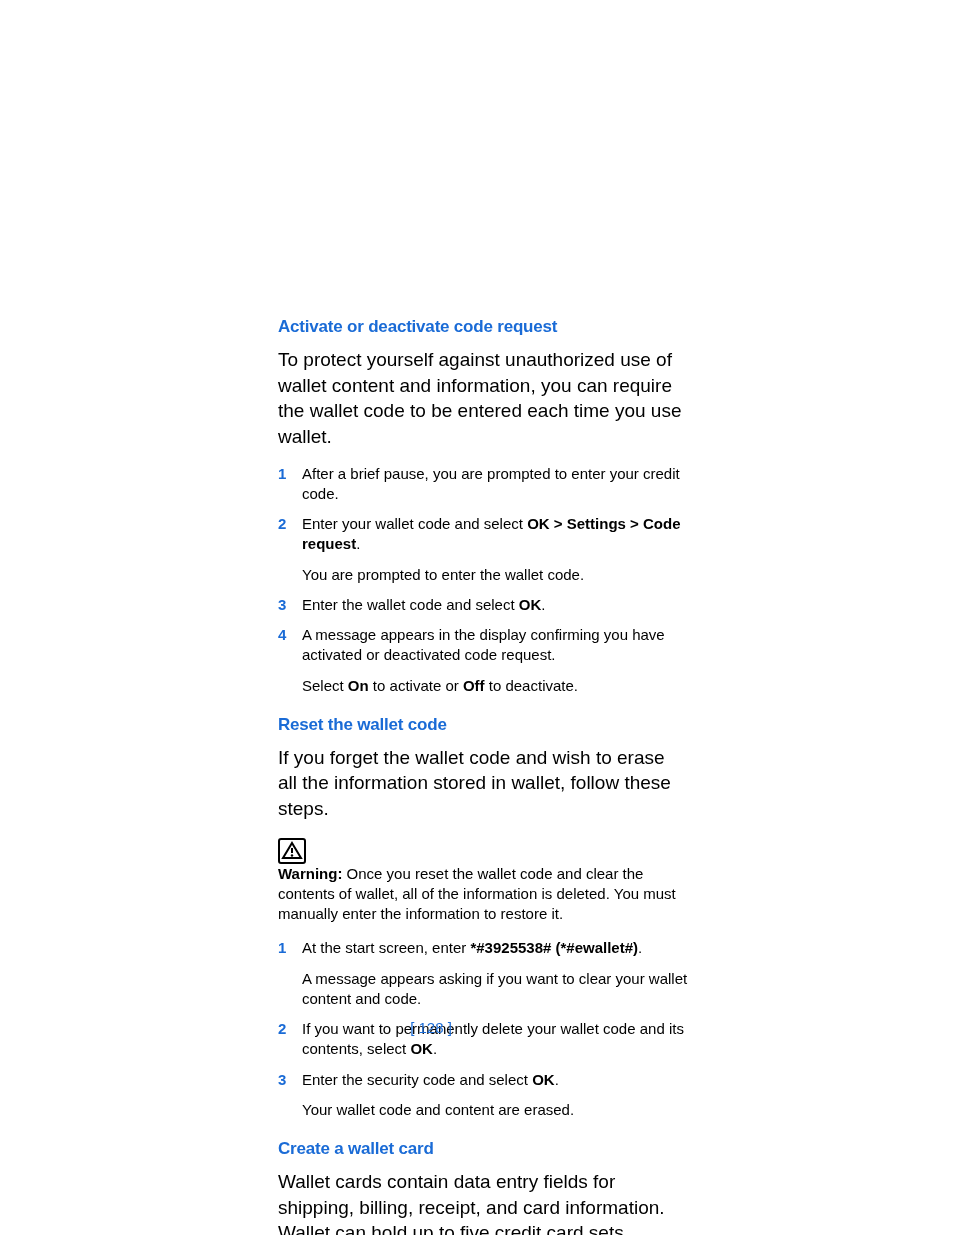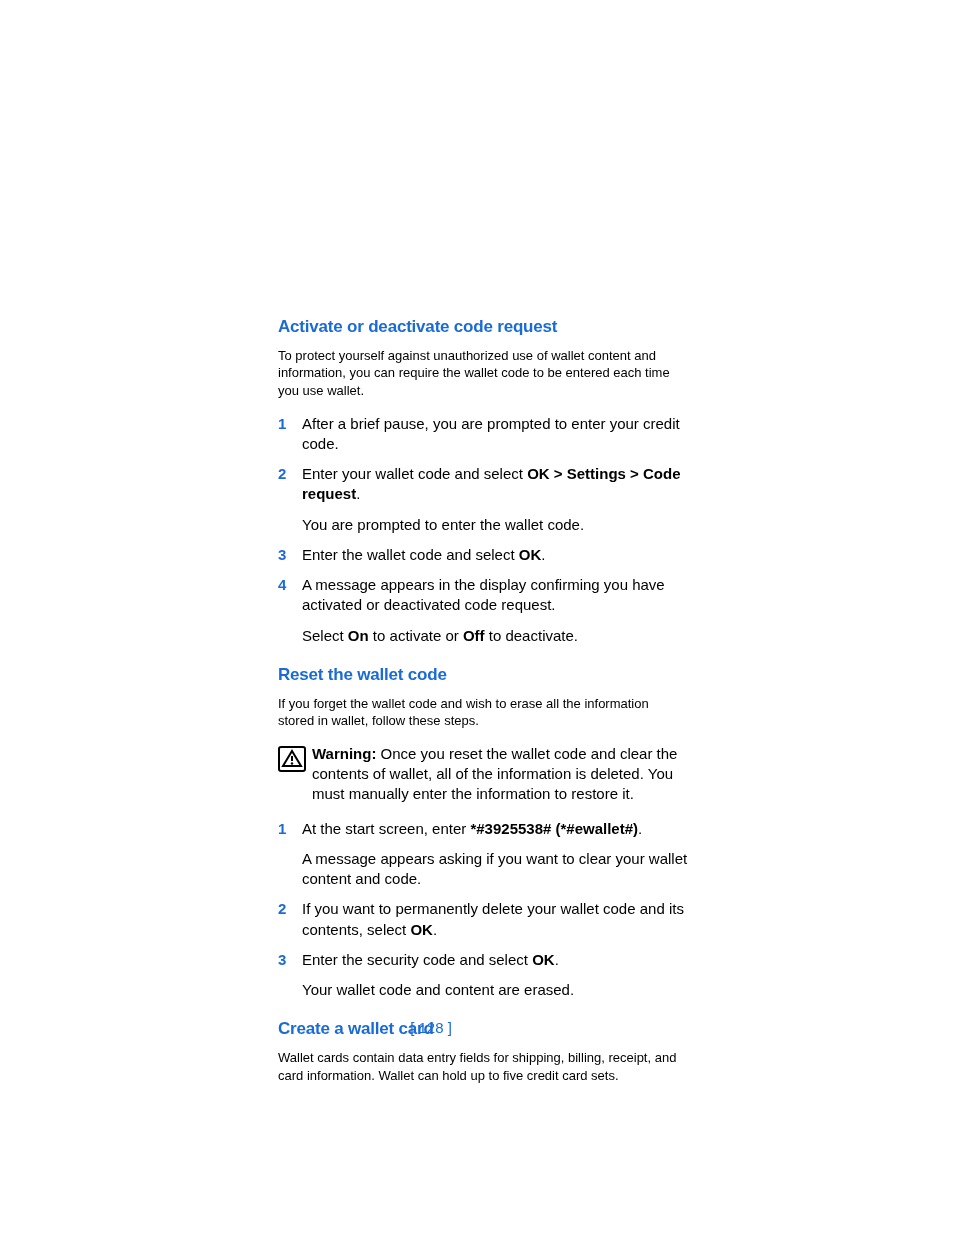--- a/index.html
+++ b/index.html
@@ -20,21 +20,21 @@
     width: 410px;
   }
   .section-heading {
     color: #1a6bd6;
     font-size: 17px;
     font-weight: bold;
     margin-bottom: 8px;
     letter-spacing: -0.2px;
   }
   .para {
-    font-size: 13px;
+    font-size: 19px;
     margin-bottom: 14px;
     color: #000;
   }
   .step {
     display: flex;
     margin-bottom: 10px;
   }
   .step-num {
     color: #1a6bd6;
     font-weight: bold;
@@ -47,20 +47,21 @@
     font-size: 15px;
   }
   .step-text {
     margin-bottom: 10px;
   }
   .step-text:last-child { margin-bottom: 0; }
   .b { font-weight: bold; }
   .warning-block {
     display: flex;
     margin-bottom: 14px;
+    flex-direction: column;
   }
   .warning-icon {
     width: 34px;
     flex-shrink: 0;
     display: flex;
     align-items: flex-start;
     padding-top: 2px;
   }
   .warning-icon svg {
     width: 28px;

